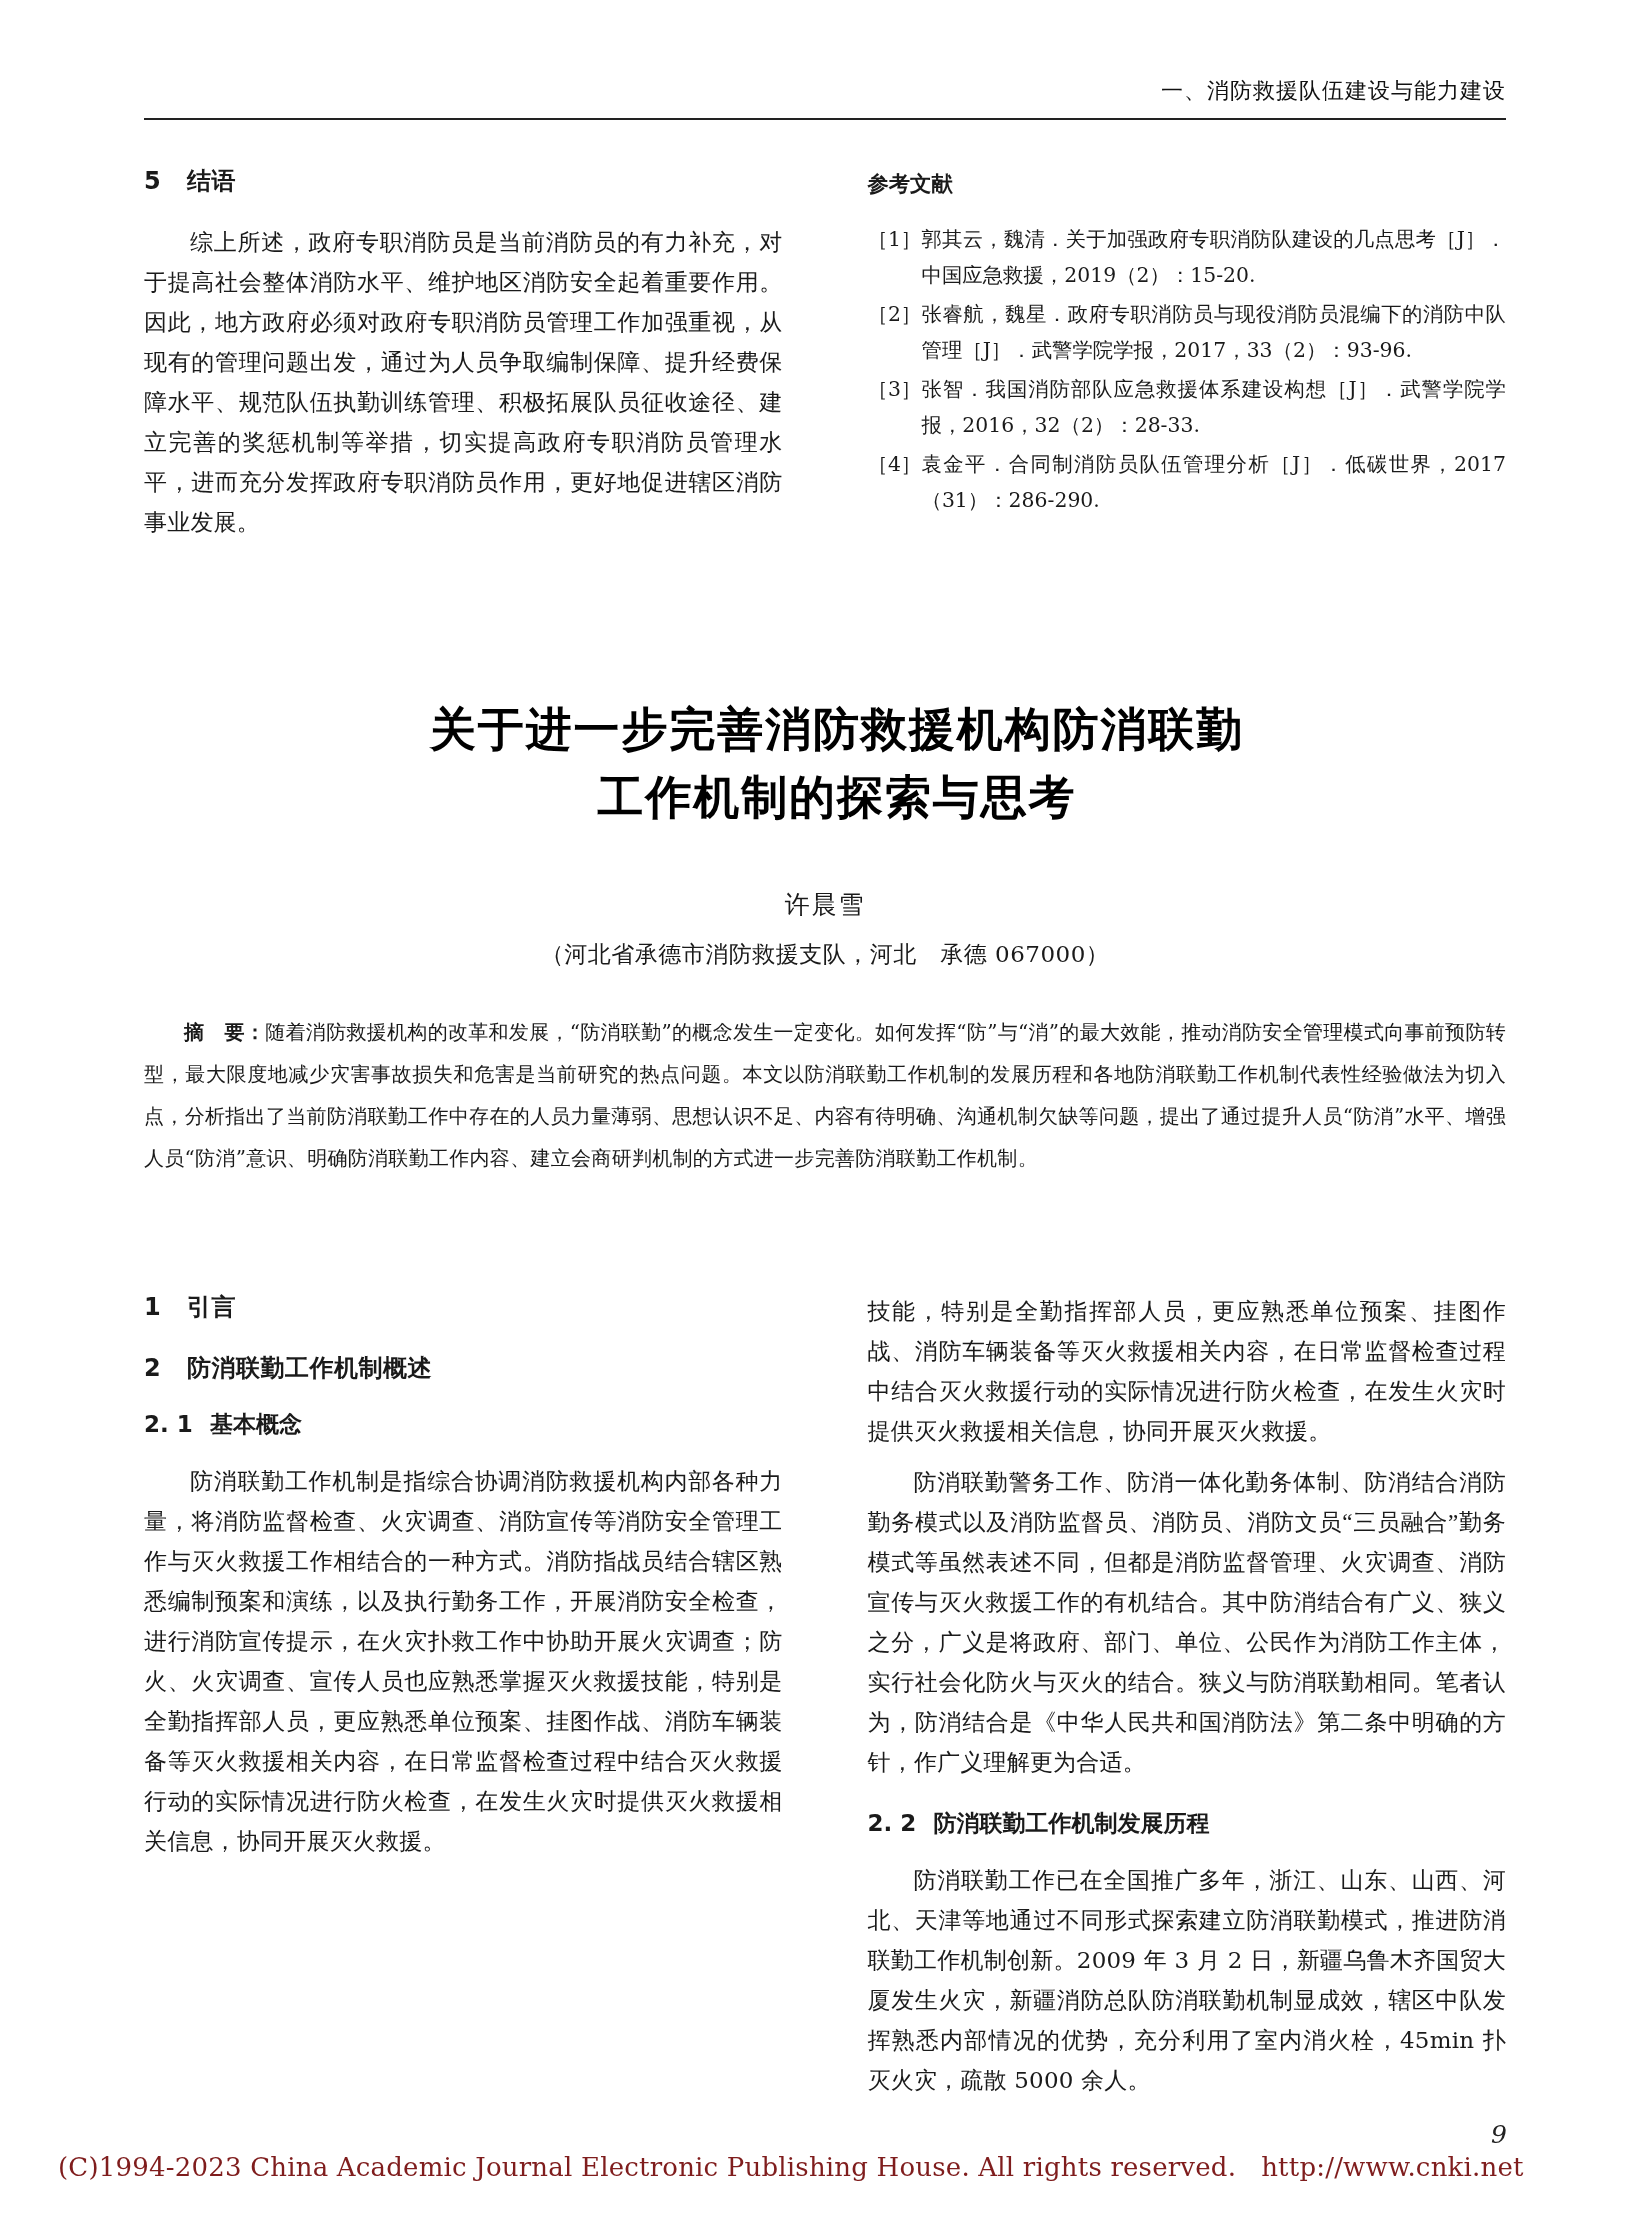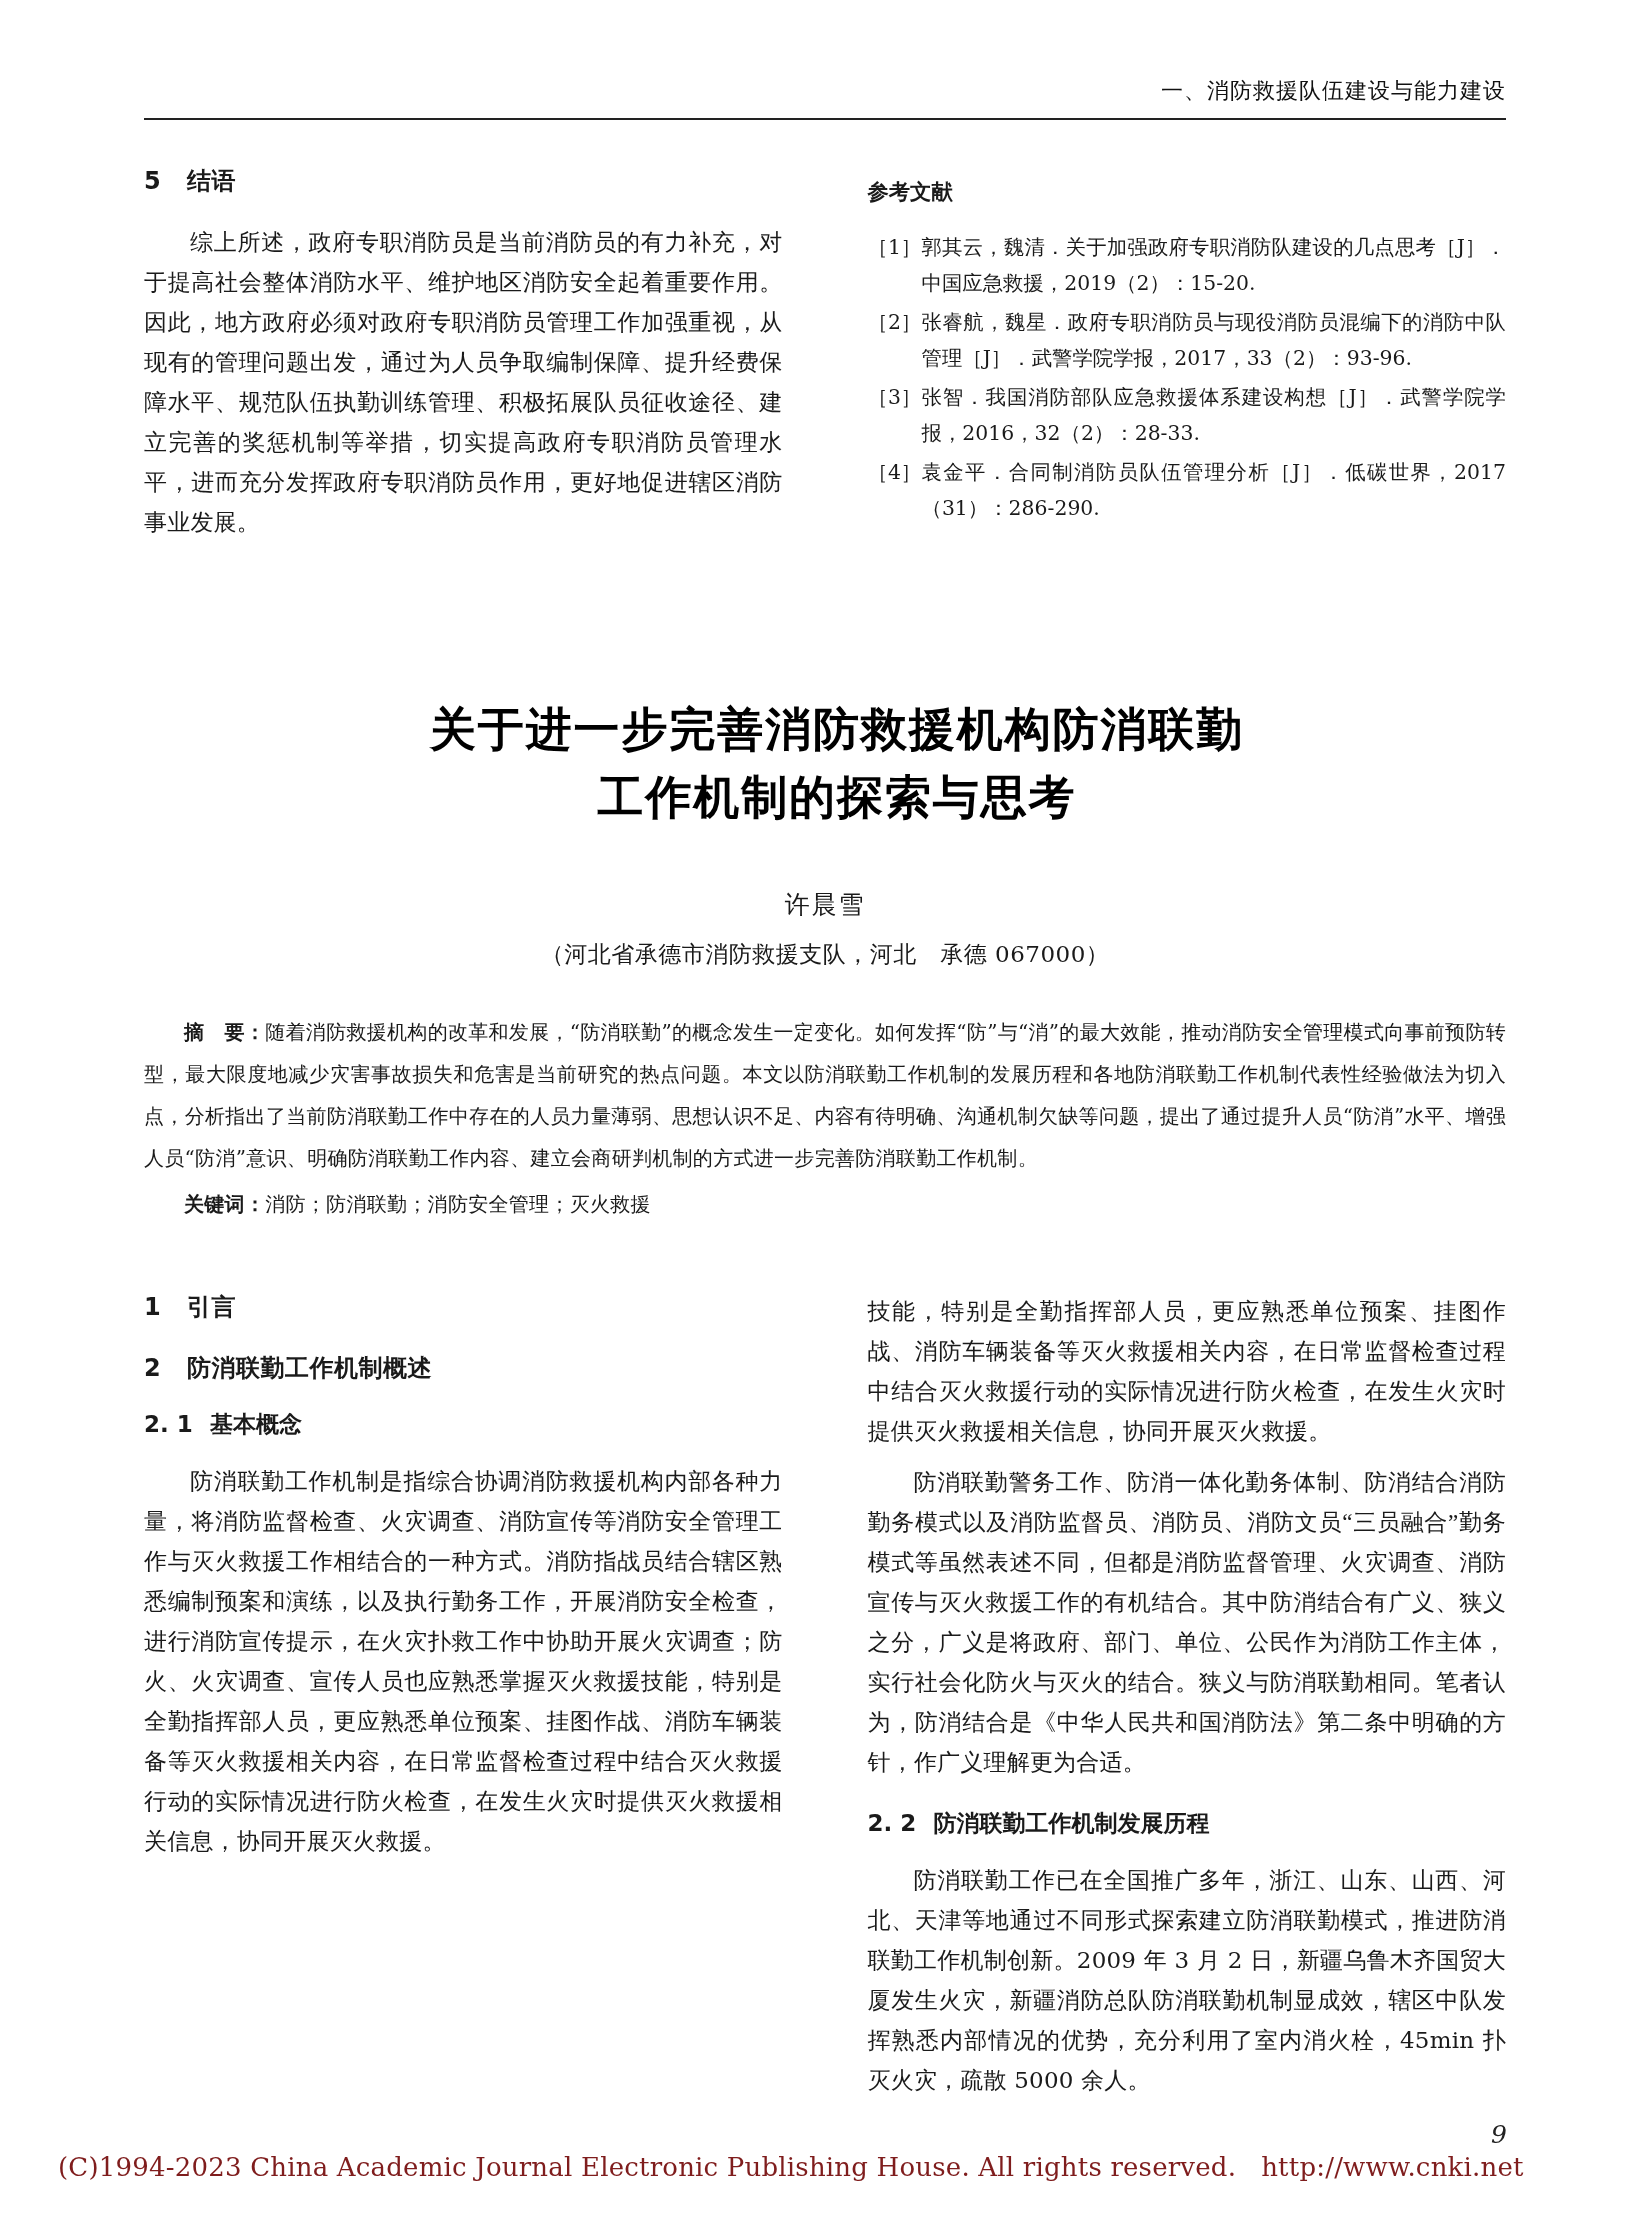--- a/index.html
+++ b/index.html
@@ -71,21 +71,21 @@
     font-weight: bold;
     font-size: 23px;
     margin: 25px 0 21.3px 0;
   }
   .sec-h2 .num { display: inline-block; min-width: 66px; }
 
   .refs-title {
     font-family: Liberation Serif, serif;
     font-weight: bold;
     font-size: 21.3px;
-    margin: 12px 0 23px 0;
+    margin: 4px 0 23px 0;
   }
 
   p.body {
     font-size: 23px;
     line-height: 40px;
     text-align: justify;
     text-justify: inter-ideograph;
     margin: 0 0 0 0;
     text-indent: 46px;
     letter-spacing: 0.2px;
@@ -250,21 +250,20 @@
   <div class="article-title">
     <div>关于进一步完善消防救援机构防消联勤</div>
     <div>工作机制的探索与思考</div>
   </div>
 
   <div class="author">许晨雪</div>
   <div class="affiliation">（河北省承德市消防救援支队，河北　承德 067000）</div>
 
   <div class="abstract-block">
     <p class="abstract"><span class="lbl">摘　要：</span><span>随着消防救援机构的改革和发展，“防消联勤”的概念发生一定变化。如何发挥“防”与“消”的最大效能，推动消防安全管理模式向事前预防转型，最大限度地减少灾害事故损失和危害是当前研究的热点问题。本文以防消联勤工作机制的发展历程和各地防消联勤工作机制代表性经验做法为切入点，分析指出了当前防消联勤工作中存在的人员力量薄弱、思想认识不足、内容有待明确、沟通机制欠缺等问题，提出了通过提升人员“防消”水平、增强人员“防消”意识、明确防消联勤工作内容、建立会商研判机制的方式进一步完善防消联勤工作机制。</span></p>
-    <p class="keywords"><span class="lbl">关键词：</span><span>消防；防消联勤；消防安全管理；灭火救援</span></p>
   </div>
 
   <div class="main-cols">
 
     <div class="col">
       <div class="sec-h1">
         <span class="num">1</span><span>引言</span>
       </div>
 
       <div class="sec-h1" style="margin-top:29px;">

